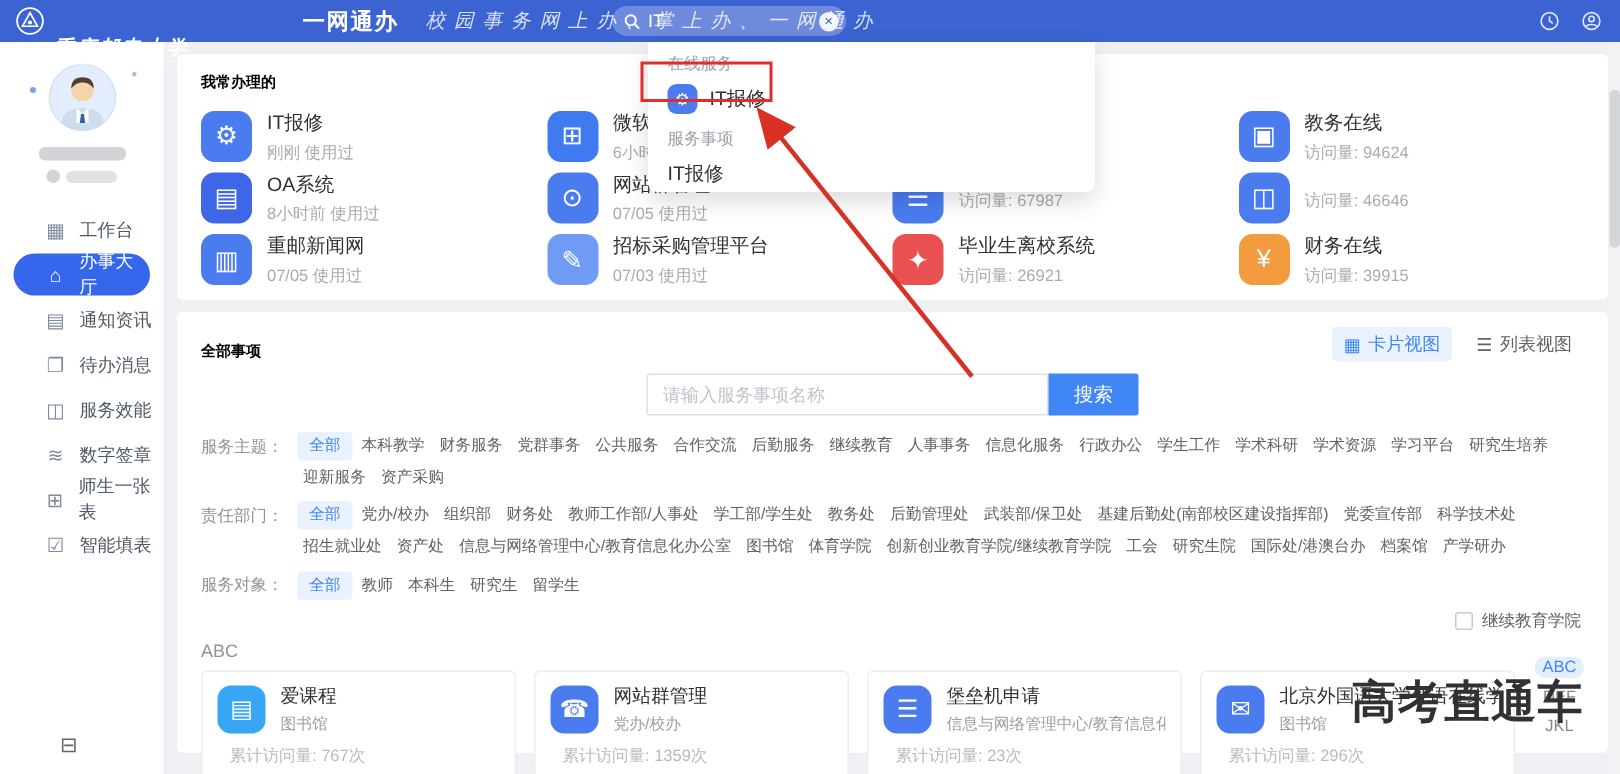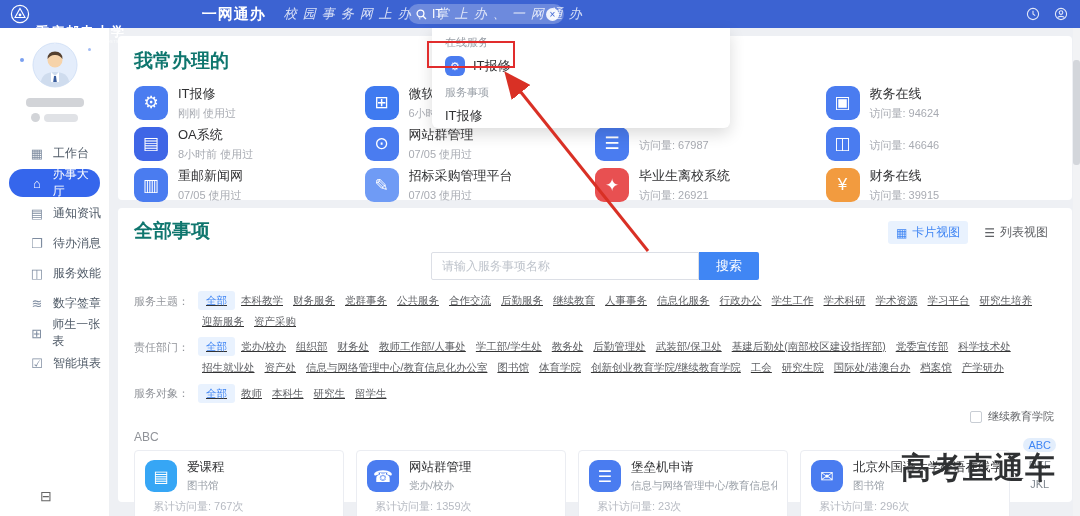--- a/index.html
+++ b/index.html
@@ -6,21 +6,21 @@
   html,body { width:1080px; height:516px; }
   body {
     position: relative; overflow: hidden;
     font-family: "Liberation Sans", sans-serif;
     background: #eef0f4; color:#333;
   }
   
   .header{position:absolute;top:0;left:0;right:0;height:28px;background:#3c63d2;display:flex;align-items:center;color:#fff;z-index:10;}
   .emblem{margin-left:10px;flex:0 0 auto;display:flex;align-items:center;}
   .uni{margin-left:6px;line-height:1;}
-  .uni .cn{font-family:"Liberation Serif",serif;font-weight:bold;font-size:13px;letter-spacing:2px;margin-top:40px;}
+  .uni .cn{font-family:"Liberation Serif",serif;font-style:italic;font-weight:bold;font-size:13px;letter-spacing:2px;margin-top:40px;}
   .uni .en{font-size:4px;opacity:.75;letter-spacing:.4px;margin-top:2px;}
   .portal{margin-left:16px;font-size:15px;font-weight:bold;letter-spacing:1px;}
   .slogan{margin-left:18px;font-family:"Liberation Serif",serif;font-style:italic;font-size:13px;letter-spacing:6px;color:rgba(255,255,255,.8);}
   .hsearch{position:absolute;left:408px;top:4px;width:156px;height:20px;border-radius:10px;background:rgba(255,255,255,.25);display:flex;align-items:center;padding:0 5px 0 8px;}
   .hsearch input{flex:1;background:transparent;border:none;outline:none;color:#fff;font-size:12px;min-width:0;}
   .hclear{width:13px;height:13px;border-radius:50%;background:rgba(255,255,255,.9);color:#3c63d2;font-size:10px;line-height:13px;text-align:center;cursor:pointer;}
   .hicons{position:absolute;right:12px;top:0;height:28px;display:flex;align-items:center;gap:14px;}
   
   .sidebar{position:absolute;left:0;top:28px;bottom:0;width:110px;background:#fff;z-index:5;border-right:1px solid #eef0f3;}
   .avatar-wrap{position:relative;padding-top:14px;display:flex;justify-content:center;}
@@ -33,21 +33,21 @@
   .bar2 .b{width:34px;height:8px;background:#e0e2e6;border-radius:4px;}
   .menu{margin-top:16px;}
   .side-item{height:30px;display:flex;align-items:center;gap:9px;padding-left:30px;font-size:12px;color:#4f5a67;cursor:pointer;}
   .side-item .s-ico{font-size:13px;color:#7e8ca0;width:14px;text-align:center;}
   .side-item.active{background:#3566ec;color:#fff;border-radius:15px;margin:1px 9px;height:28px;padding-left:21px;}
   .side-item.active .s-ico{color:#fff;}
   .collapse{position:absolute;left:40px;bottom:12px;font-size:14px;color:#666;cursor:pointer;}
   
   .main{position:absolute;left:110px;top:28px;right:0;bottom:0;padding:8px 8px 0;overflow:hidden;}
   .panel{background:#fff;border-radius:4px;}
-  .p-title{font-size:19px;font-weight:bold;color:#0f766e;}
+  .p-title{font-size:10px;font-weight:bold;color:#000000;}
   
   .panel1{padding:12px 16px 10px;height:164px;}
   .fgrid{display:grid;grid-template-columns:repeat(4,1fr);grid-template-rows:repeat(3,1fr);grid-auto-flow:column;margin-top:8px;height:124px;}
   .fcard{display:flex;align-items:center;gap:10px;cursor:pointer;min-width:0;}
   .fico{width:34px;height:34px;border-radius:9px;color:#fff;display:flex;align-items:center;justify-content:center;font-size:17px;flex:0 0 auto;}
   .ft{min-width:0;}
   .ft .t{font-size:13px;color:#303133;white-space:nowrap;overflow:hidden;}
   .ft .m{font-size:11px;color:#a8abb2;margin-top:3px;white-space:nowrap;}
   
   .panel2{margin-top:8px;padding:10px 16px 6px;height:294px;position:relative;}
@@ -56,21 +56,21 @@
   .vt{padding:3px 8px;border-radius:3px;color:#606266;display:flex;gap:5px;align-items:center;cursor:pointer;}
   .vt .vt-ico{font-size:12px;}
   .vt.active{background:#e9f2fe;color:#4086f4;}
   .srow{margin-top:8px;display:flex;justify-content:center;}
   .q{width:268px;height:28px;border:1px solid #dcdfe6;border-radius:2px 0 0 2px;padding:0 10px;font-size:12px;color:#333;outline:none;}
   .q::placeholder{color:#bfc4cc;}
   .sbtn{width:60px;height:28px;background:#4086f4;color:#fff;border:none;border-radius:0 2px 2px 0;font-size:13px;cursor:pointer;}
   .filters{margin-top:11px;}
   .frow{display:flex;margin-bottom:6px;}
   .f-label{color:#909399;width:64px;flex:0 0 auto;font-size:11px;line-height:20px;}
-  .f-wrap{display:flex;flex-wrap:wrap;gap:2px 2px;flex:1;align-items:flex-end;text-decoration:underline;}
+  .f-wrap{display:flex;flex-wrap:wrap;gap:2px 2px;flex:1;align-items:flex-end;}
   .f-opt{color:#606266;font-size:10.5px;padding:2px 4px;border-radius:3px;line-height:15px;cursor:pointer;white-space:nowrap;}
   .f-opt.sel{background:#e9f2fe;color:#4086f4;padding:2px 8px;}
   .online-row{display:flex;justify-content:flex-end;align-items:center;gap:6px;font-size:11px;color:#606266;margin:2px 2px 0 0;}
   .cb{width:12px;height:12px;border:1px solid #c8cdd4;border-radius:2px;background:#fff;cursor:pointer;}
   .group-label{color:#909399;font-size:12px;margin:6px 0 6px;}
   .svc-grid{display:grid;grid-template-columns:repeat(4,1fr);gap:12px;margin-right:46px;}
   .svc-card{border:1px solid #ebedf2;border-radius:4px;overflow:hidden;background:#fff;}
   .svc-top{padding:8px 10px 0;display:flex;gap:10px;align-items:center;min-width:0;}
   .svc-ico{width:32px;height:32px;border-radius:9px;color:#fff;display:flex;align-items:center;justify-content:center;font-size:16px;flex:0 0 auto;}
   .svc-t{min-width:0;}

